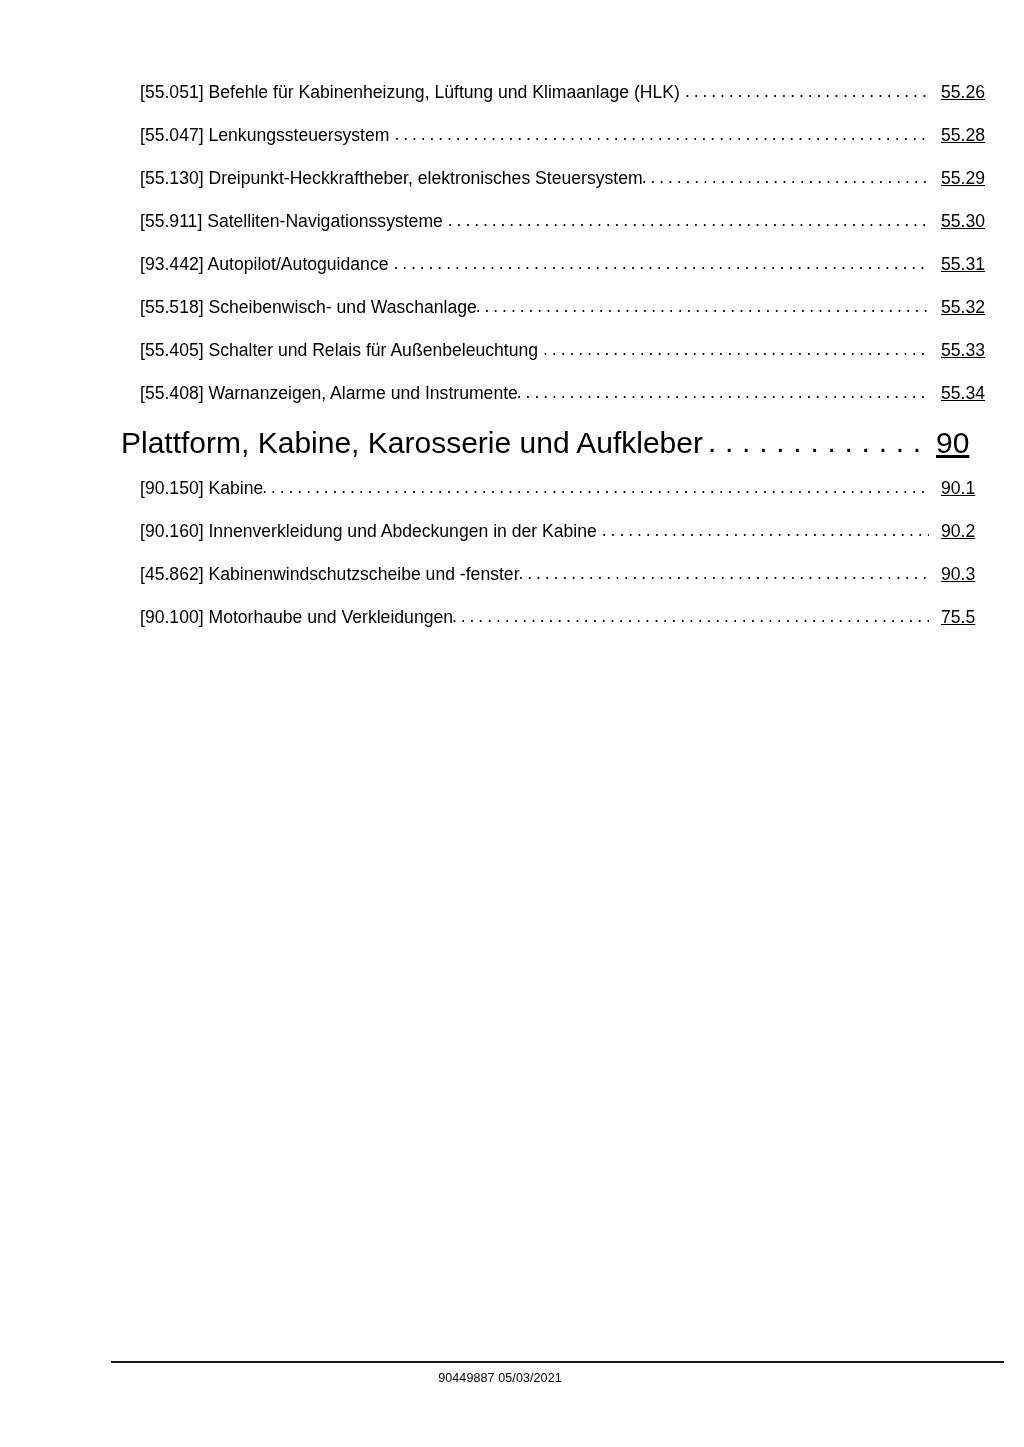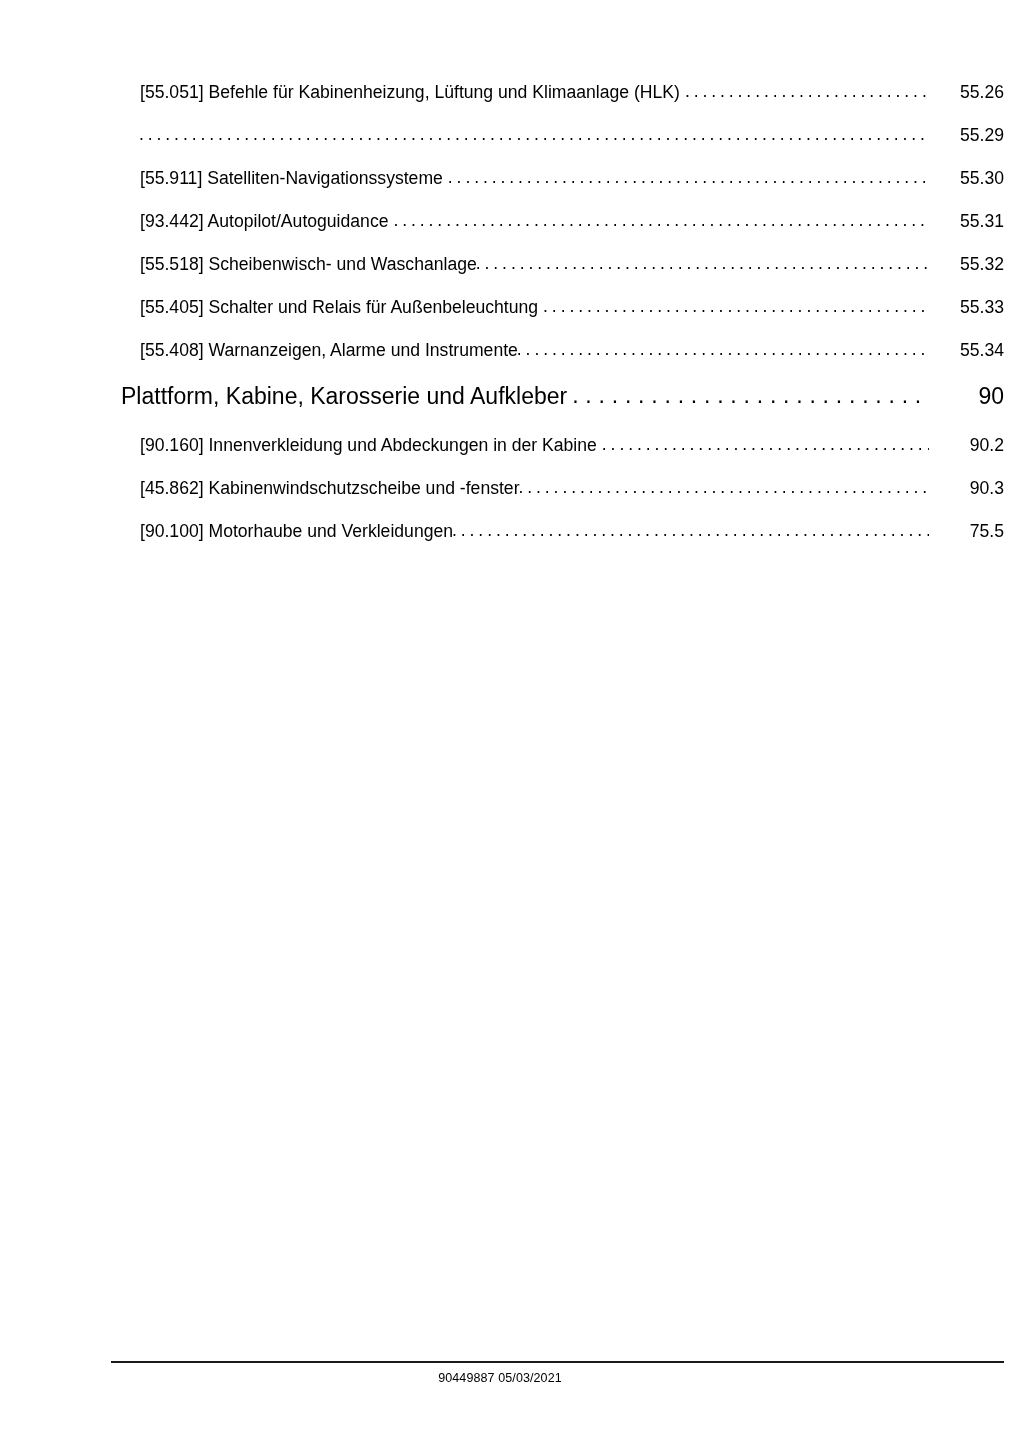--- a/index.html
+++ b/index.html
@@ -45,21 +45,21 @@
   .toc-row.entry {
     height: 43px;
     padding-left: 19px;
     font-size: 17.6px;
   }
 
   
   .toc-row.section {
     height: 52px;
     padding-left: 0px;
-    font-size: 23px;
+    font-size: 30px;
   }
 
   .toc-label {
     white-space: pre;
     flex: 0 0 auto;
   }
 
   .toc-leader {
     flex: 1 1 auto;
     overflow: hidden;
@@ -83,23 +83,24 @@
   
   .toc-row.tight .toc-leader {
     margin-left: -1px;
   }
   .toc-row.loose .toc-leader {
     margin-left: 5px;
   }
 
   .toc-page {
     flex: 0 0 auto;
-    text-align: right;
+    text-align: left;
     white-space: pre;
     padding-left: 10px;
+    text-decoration: underline;
   }
   .toc-row.entry .toc-page { min-width: 63px; }
   .toc-row.section .toc-page { min-width: 68px; }
 
   
   .footer-rule {
     position: absolute;
     left: 75px;
     top: 1361px;
     width: 893px;
@@ -120,21 +121,27 @@
 <body>
 
 <div class="page">
 
   <div class="toc" id="toc-container">
       <div class="toc-row entry loose">
         <span class="toc-label">[55.051] Befehle für Kabinenheizung, Lüftung und Klimaanlage (HLK)</span>
         <span class="toc-leader"></span>
         <span class="toc-page">55.26</span>
       </div>
+      <div class="toc-row entry loose">
+        <span class="toc-label">[55.047] Lenkungssteuersystem</span>
+        <span class="toc-leader"></span>
+        <span class="toc-page">55.28</span>
+      </div>
       <div class="toc-row entry tight">
+        <span class="toc-label">[55.130] Dreipunkt-Heckkraftheber, elektronisches Steuersystem</span>
         <span class="toc-leader"></span>
         <span class="toc-page">55.29</span>
       </div>
       <div class="toc-row entry loose">
         <span class="toc-label">[55.911] Satelliten-Navigationssysteme</span>
         <span class="toc-leader"></span>
         <span class="toc-page">55.30</span>
       </div>
       <div class="toc-row entry loose">
         <span class="toc-label">[93.442] Autopilot/Autoguidance</span>
@@ -154,20 +161,25 @@
       <div class="toc-row entry tight">
         <span class="toc-label">[55.408] Warnanzeigen, Alarme und Instrumente</span>
         <span class="toc-leader"></span>
         <span class="toc-page">55.34</span>
       </div>
       <div class="toc-row section loose">
         <span class="toc-label">Plattform, Kabine, Karosserie und Aufkleber</span>
         <span class="toc-leader"></span>
         <span class="toc-page">90</span>
       </div>
+      <div class="toc-row entry tight">
+        <span class="toc-label">[90.150] Kabine</span>
+        <span class="toc-leader"></span>
+        <span class="toc-page">90.1</span>
+      </div>
       <div class="toc-row entry loose">
         <span class="toc-label">[90.160] Innenverkleidung und Abdeckungen in der Kabine</span>
         <span class="toc-leader"></span>
         <span class="toc-page">90.2</span>
       </div>
       <div class="toc-row entry tight">
         <span class="toc-label">[45.862] Kabinenwindschutzscheibe und -fenster</span>
         <span class="toc-leader"></span>
         <span class="toc-page">90.3</span>
       </div>

